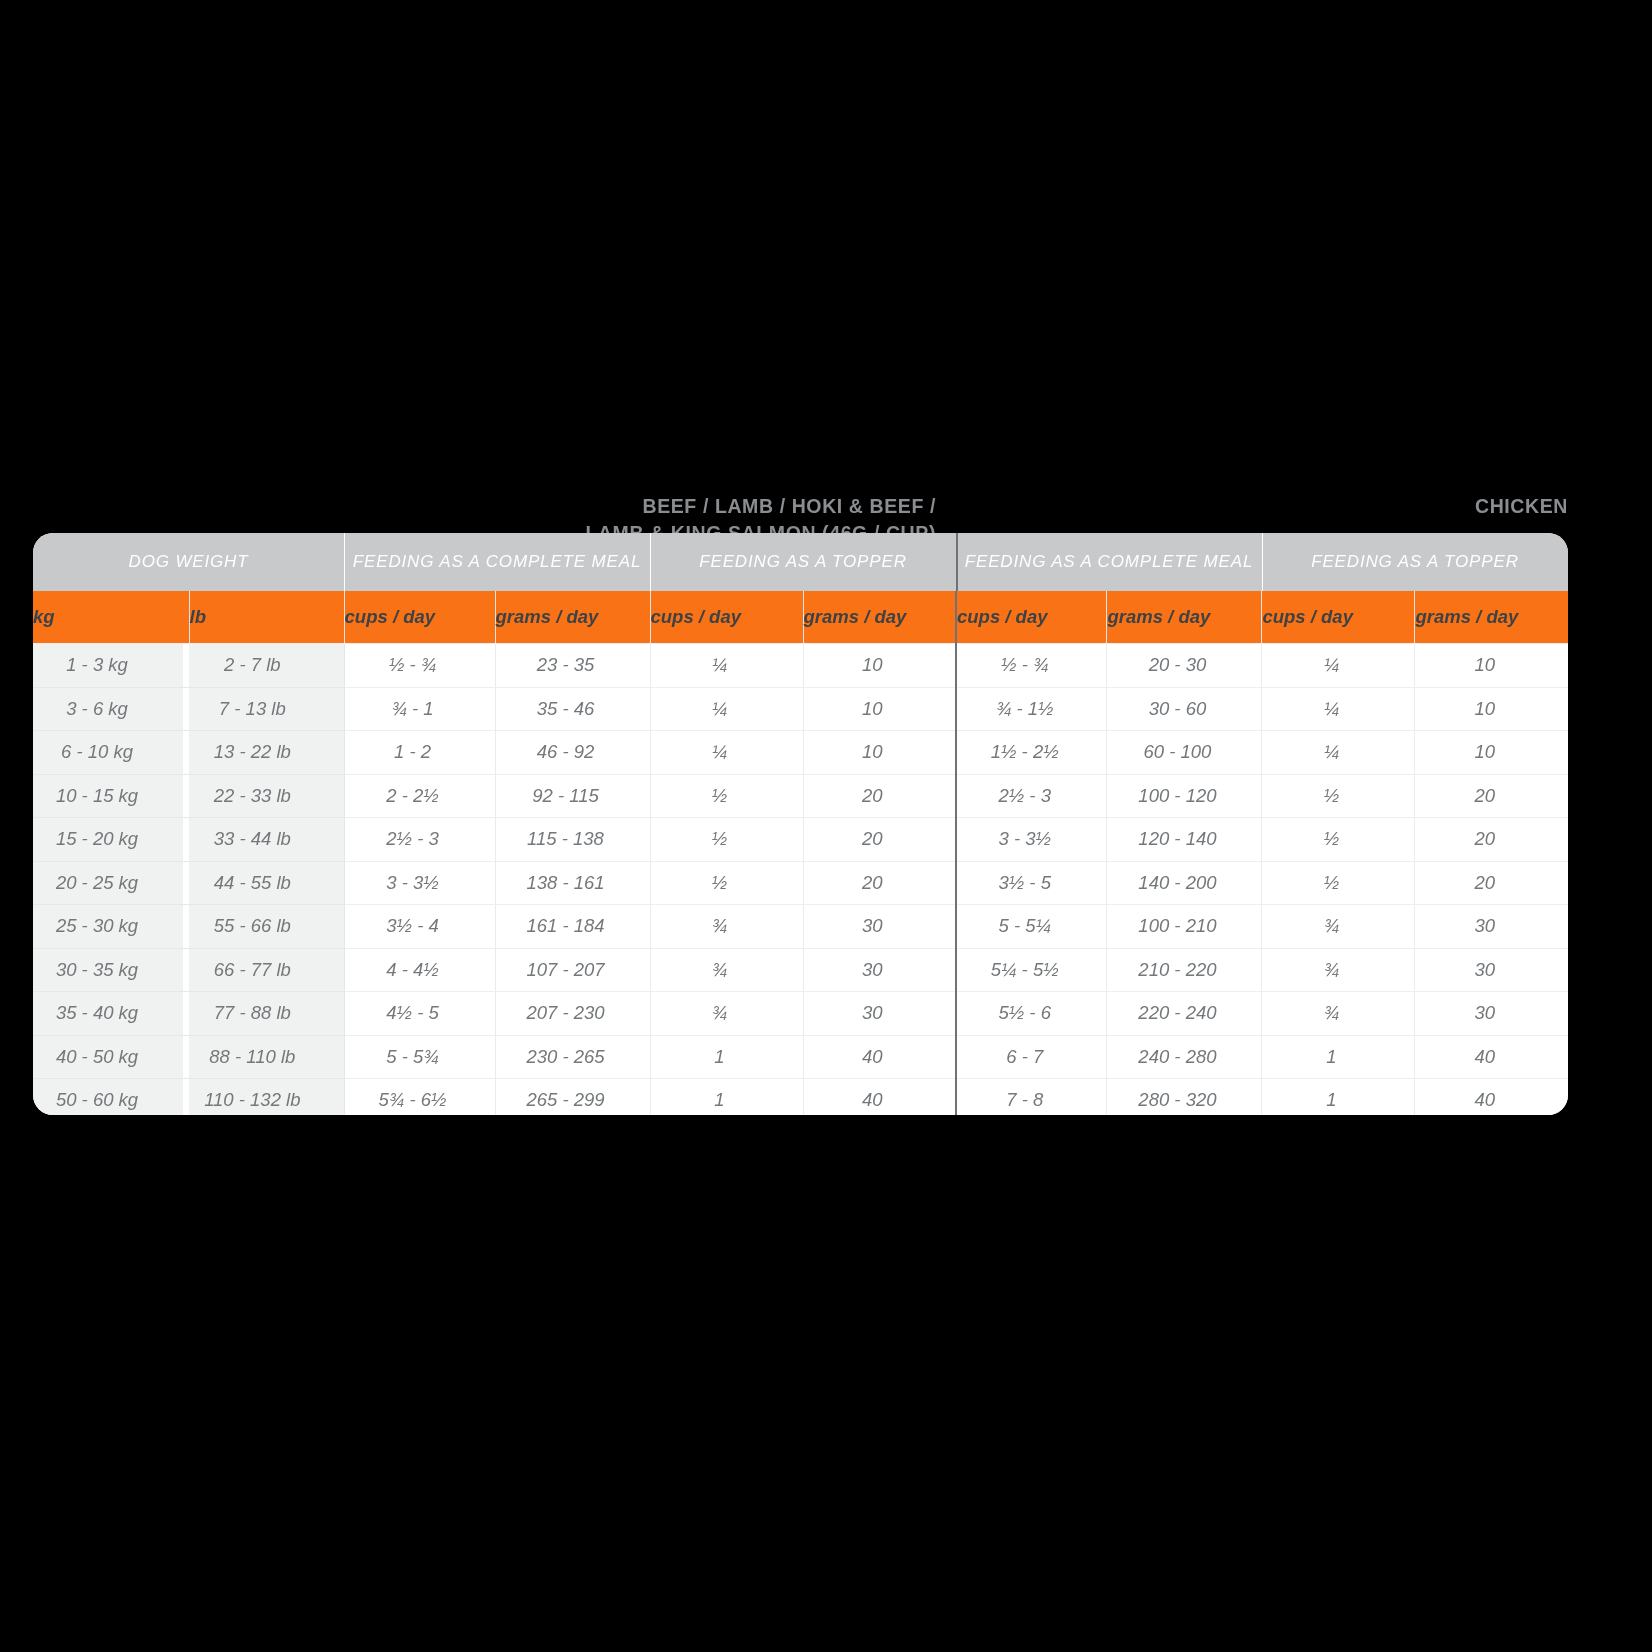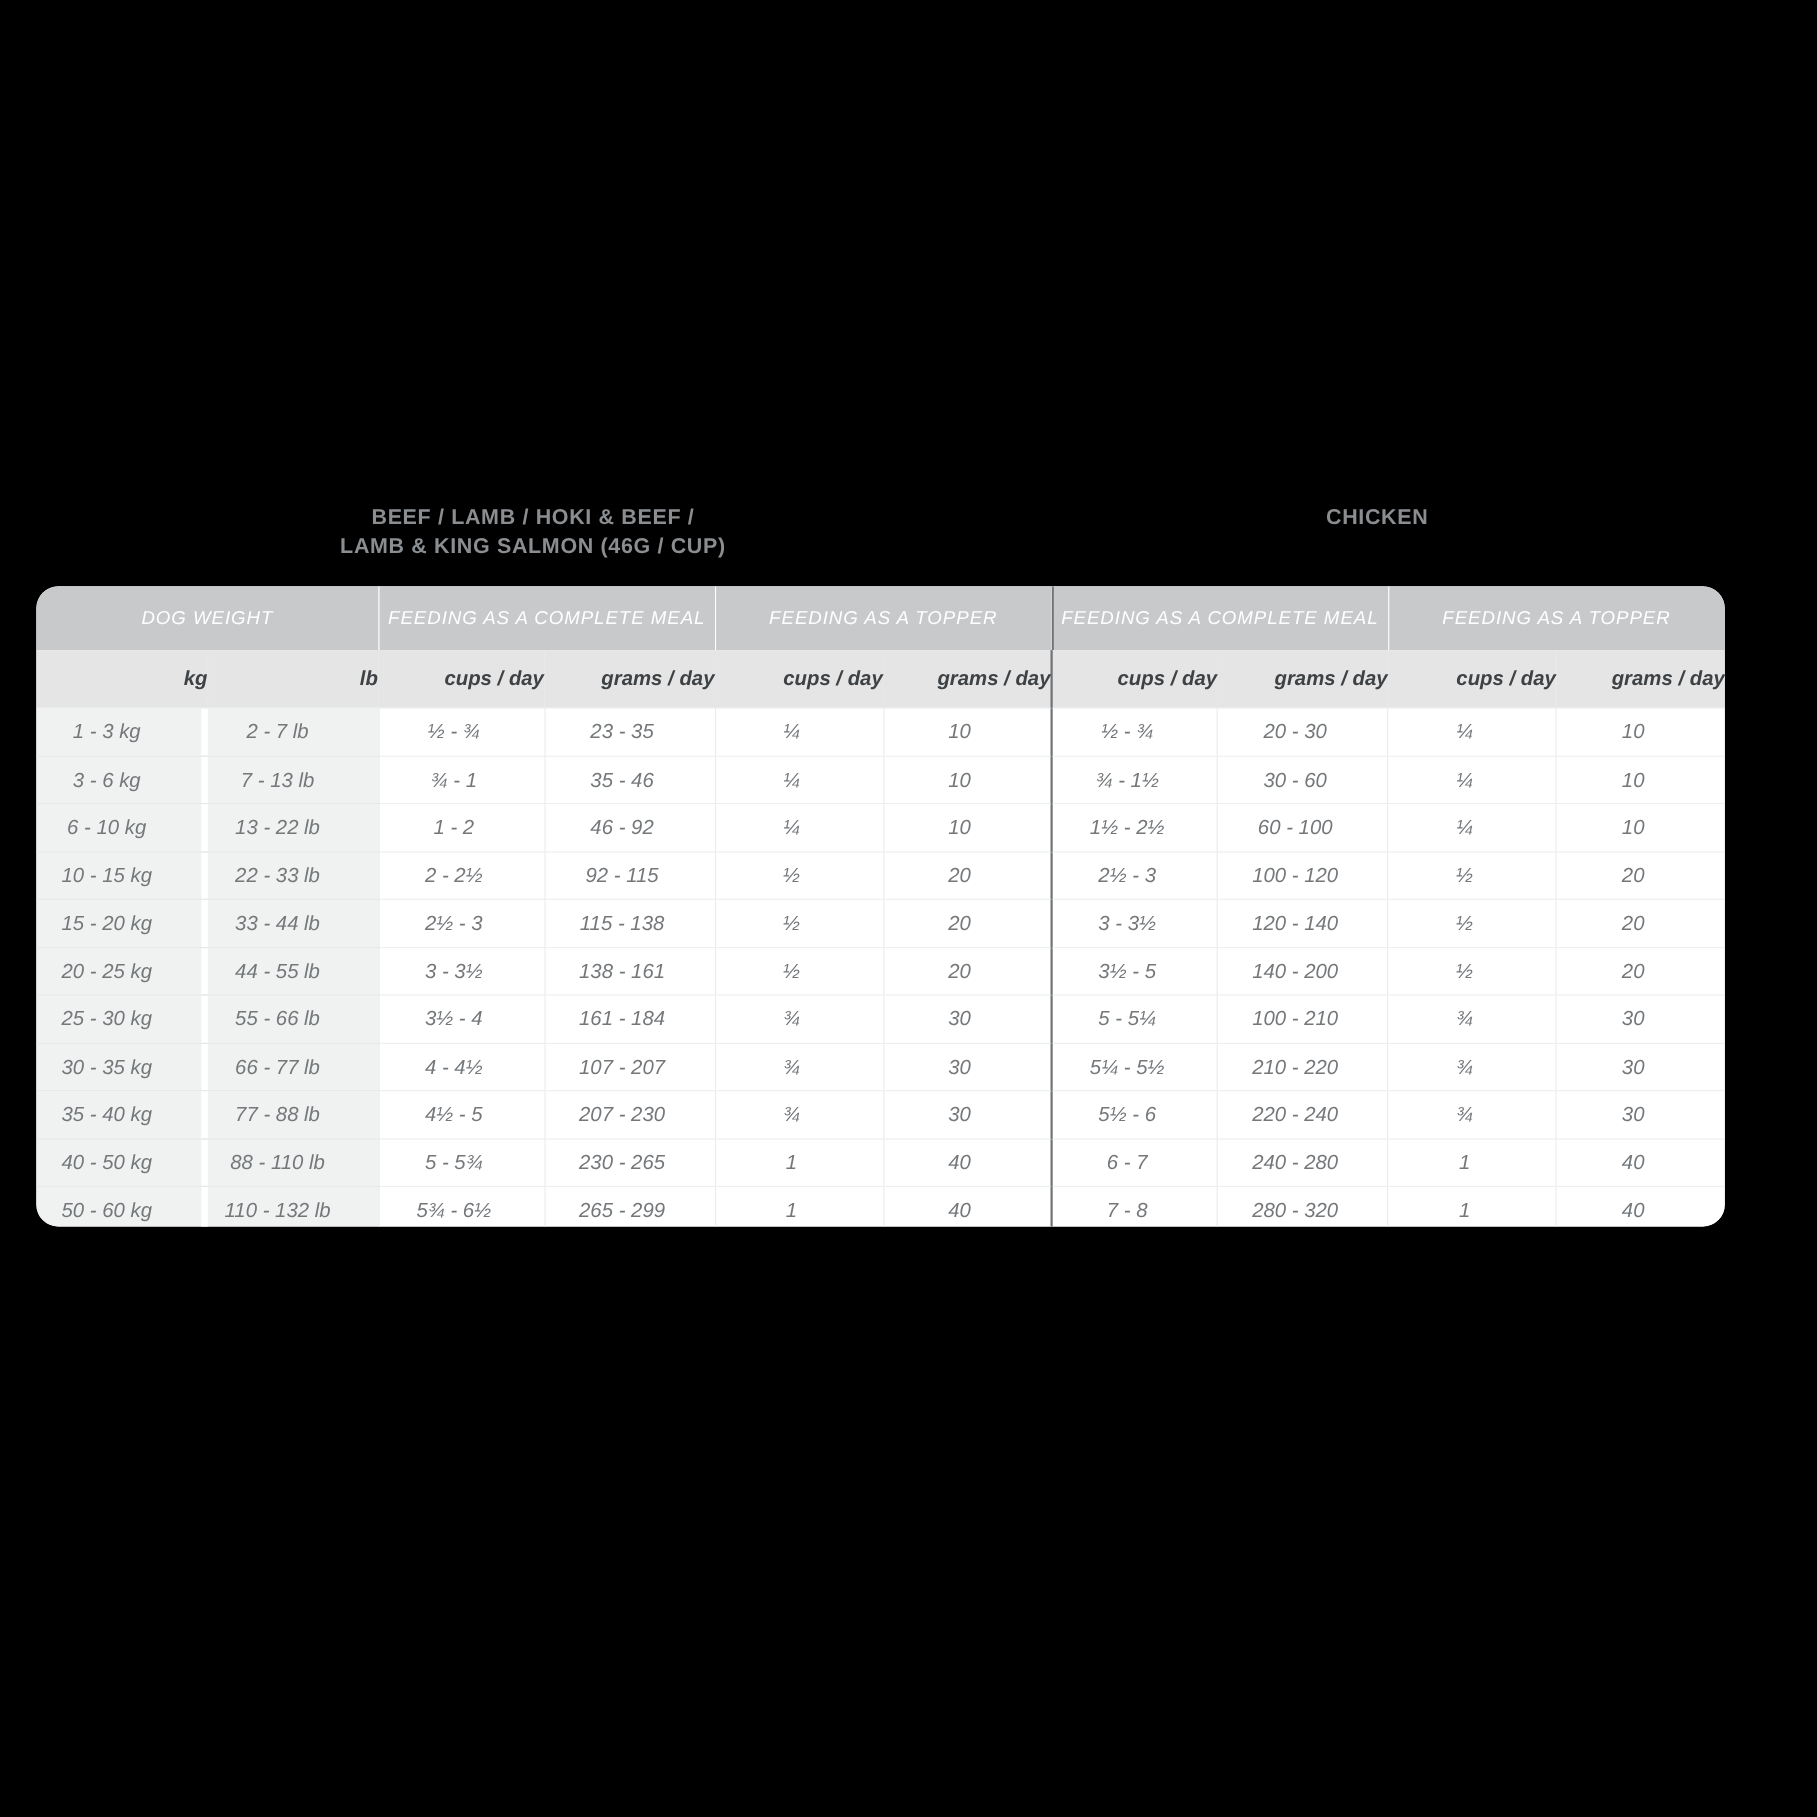--- a/index.html
+++ b/index.html
@@ -25,28 +25,29 @@
   
   .titles {
     position: absolute;
     left: 33px;
     top: 455px;
     width: 1535px;
     height: 72px;
   }
   .title-block {
     position: absolute;
-    text-align: center;
+    text-align: right;
     color: #8b8e91;
     font-weight: bold;
     font-size: 19.5px;
     letter-spacing: 0.6px;
     line-height: 27px;
     text-transform: uppercase;
     font-family: "Liberation Sans", sans-serif;
+    margin-top: 36px;
   }
   .title-left {
     left: 0px;
     top: 2px;
     width: 903px;
   }
   .title-right {
     left: 903px;
     top: 2px;
     width: 632px;
@@ -97,27 +98,27 @@
     border: 0;
   }
   thead tr.grouphdr th.sep-left {
     box-shadow: inset 1px 0 0 #ffffff;
   }
   thead tr.grouphdr th.major-sep {
     box-shadow: inset 2px 0 0 #6f7376;
   }
 
   thead tr.unithdr th {
-    background: #e5e5e5;
+    background: #f97316;
     color: #3e4245;
     font-weight: bold;
     font-size: 18.5px;
     height: 52px;
     padding: 0;
-    text-align: right;
+    text-align: left;
     vertical-align: middle;
     border-right: 1px solid #e4e6e7;
     border-bottom: 1px solid #eceeef;
   }
   thead tr.unithdr th.no-right { border-right: 0; }
   thead tr.unithdr th.major-sep { border-left: 2px solid #6f7376; }
 
   tbody td {
     height: 42.5px;
     padding: 0 14px 0 0;

